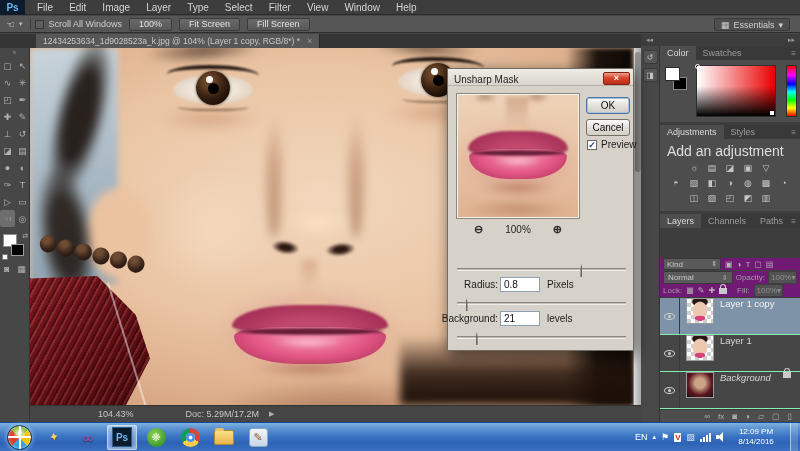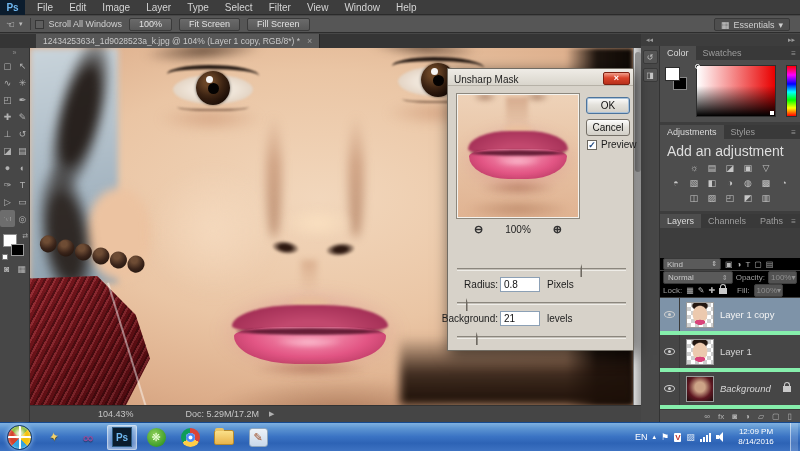--- a/index.html
+++ b/index.html
@@ -107,34 +107,34 @@
   .c-bg{position:absolute;left:13px;top:17px;width:14px;height:13px;background:#000;border:1px solid #888}
   .satbox{position:absolute;left:36px;top:5px;width:80px;height:52px;background:linear-gradient(to top,#000 0%,rgba(0,0,0,0) 60%),linear-gradient(to right,#fff,#e90000);border:1px solid #2e2e2e}
   .sat-dot{position:absolute;left:-2px;top:-2px;width:5px;height:5px;border:1px solid #fff;border-radius:50%}
   .sat-mark{position:absolute;right:1px;bottom:1px;width:4px;height:4px;background:#fff}
   .huebar{position:absolute;right:3px;top:5px;width:11px;height:52px;background:linear-gradient(#f00,#f0f 18%,#00f 36%,#0ff 52%,#0f0 68%,#ff0 84%,#f00);border:1px solid #2e2e2e}
   .gap{height:3px;background:#3d3d3d}
   .adj-body{background:#4d4d4d;padding:2px 0 4px}
   .adj-title{font-size:14px;font-weight:normal;color:#dedede;padding:2px 0 3px 7px}
   .adj-row{display:flex;justify-content:center;gap:4px;margin-bottom:3px}
   .adj{width:14px;height:12px;color:#c6c6c6;font-size:9px;display:flex;align-items:center;justify-content:center}
-  .layers-body{position:absolute;left:0;right:0;bottom:0;background:#000000;display:flex;flex-direction:column}
+  .layers-body{position:absolute;left:0;right:0;bottom:0;background:#701a75;display:flex;flex-direction:column}
   .filter-row{height:17px;display:flex;align-items:center;gap:4px;padding:0 3px;border-bottom:1px solid #424242}
   .kind-select{width:58px;height:12px;background:#5a5a5a;border:1px solid #383838;border-radius:2px;font-size:8px;color:#c9c9c9;display:flex;align-items:center;padding:0 3px;gap:3px}
   .kind-caret{margin-left:auto;font-size:7px}
   .f-ic{font-size:8px;color:#b5b5b5}
   .blend-row{height:17px;display:flex;align-items:center;gap:3px;padding:0 3px}
   .pselect{width:76px;height:13px;background:#5a5a5a;border:1px solid #383838;border-radius:2px;font-size:8px;color:#c9c9c9;display:flex;align-items:center;padding:0 4px}
   .pselect .sel-caret{margin-left:auto;font-size:7px;color:#aaa}
   .p-label{font-size:8px;color:#9e9e9e}
   .valbox{width:29px;height:13px;background:#525252;border:1px solid #3e3e3e;border-radius:2px;font-size:8px;color:#8f8f8f;display:flex;align-items:center;justify-content:space-between;padding:0 2px}
   .lock-row{height:16px;display:flex;align-items:center;gap:4px;padding:0 3px;border-bottom:1px solid #3c3c3c}
   .lk-ic{font-size:8px;color:#b5b5b5}
   .layer-list{flex:1;background:#464646}
-  .lrow{display:flex;align-items:center;height:37px;border-bottom:4px solid #86efac}
+  .lrow{display:flex;align-items:flex-start;height:37px;border-bottom:1px solid #86efac}
   .lrow.sel{background:#7e93a8}
   .eye-cell{width:20px;height:100%;border-right:1px solid #3a3a3a;display:flex;align-items:center;justify-content:center;flex:none}
   .eye-ic{width:11px;height:7px;border:1px solid #cfcfcf;border-radius:50%;position:relative}
   .eye-ic::after{content:"";position:absolute;left:3px;top:1px;width:3px;height:3px;background:#cfcfcf;border-radius:50%}
   .thumb{width:28px;height:26px;margin:0 6px;border:1px solid #9a9a9a;flex:none;position:relative;background:linear-gradient(45deg,#cfcfcf 25%,transparent 25% 75%,#cfcfcf 75%),linear-gradient(45deg,#cfcfcf 25%,#fff 25% 75%,#cfcfcf 75%);background-size:8px 8px;background-position:0 0,4px 4px;overflow:hidden}
   .thumb-face{position:absolute;inset:0;background:radial-gradient(ellipse 8px 4px at 50% 80%,#d8447a 0 60%,transparent 70%),radial-gradient(ellipse 10px 12px at 50% 48%,#ecc9ae 0 68%,transparent 78%),radial-gradient(ellipse 12px 7px at 50% 12%,#241711 0 58%,transparent 72%)}
   .thumb.bgthumb{background:radial-gradient(circle at 50% 42%,#cda387 0 26%,#5d1721 62%,#1e0c0d 100%)}
   .lname{font-size:9.5px;color:#d6d6d6;white-space:nowrap}
   .lrow.sel .lname{color:#f4f4f4}
   .lname.italic{font-style:italic}

